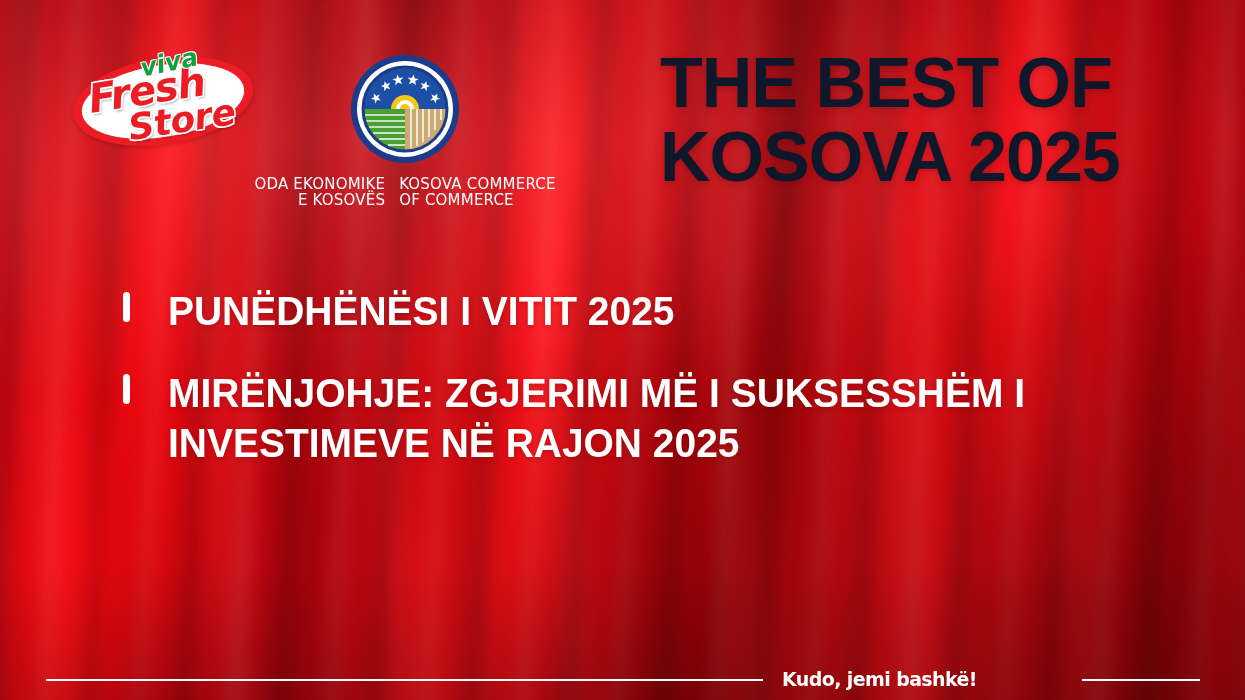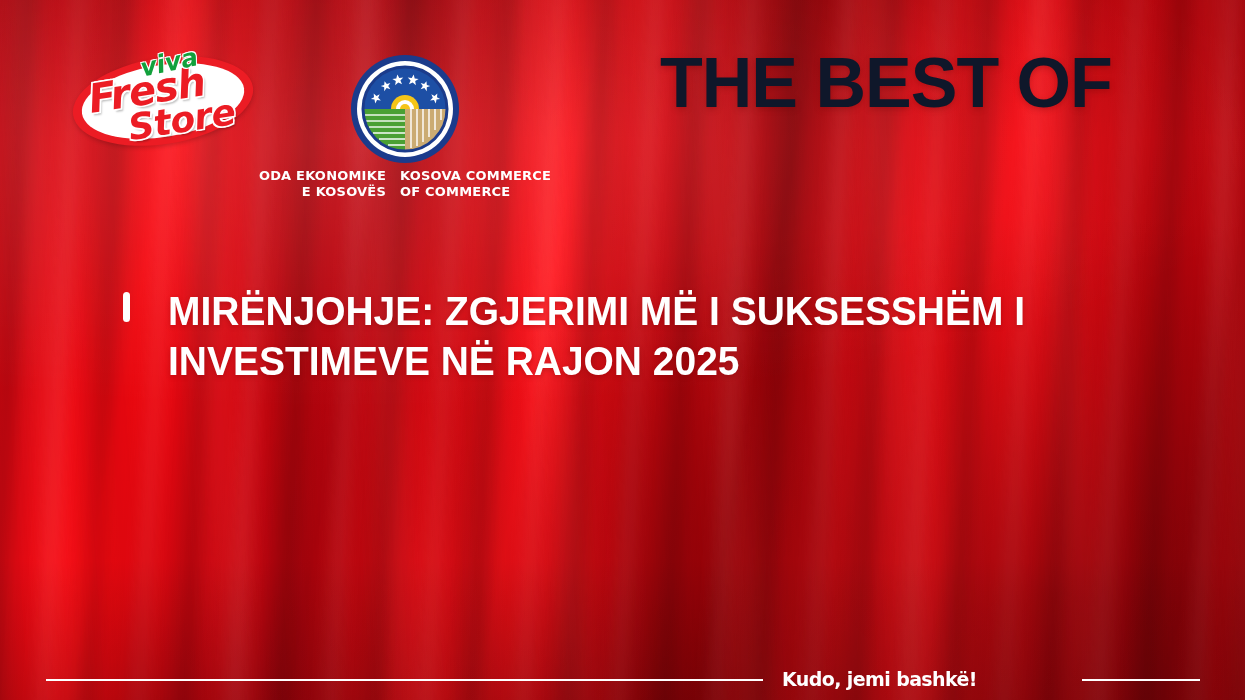--- a/index.html
+++ b/index.html
@@ -171,25 +171,26 @@
     left: 0;
     top: 114px;
     width: 238px;
     display: flex;
     justify-content: center;
     align-items: stretch;
     color: #ffffff;
   }
   .cap-col {
     font-family: "DejaVu Sans", sans-serif;
-    font-weight: bold;
-    font-size: 13px;
+    font-weight: normal;
+    font-size: 15px;
     line-height: 16px;
     letter-spacing: 0.2px;
     white-space: nowrap;
+    margin-top: 8px;
   }
   .cap-left { text-align: right; padding-right: 7px; }
   .cap-right { text-align: left; padding-left: 7px; }
   .cap-divider {
     width: 2px;
     background: #ffffff;
     margin: 1px 0;
   }
 
   
@@ -346,25 +347,30 @@
         <div class="cap-divider"></div>
         <div class="cap-col cap-right">
           <div>KOSOVA COMMERCE</div>
           <div>OF COMMERCE</div>
         </div>
       </div>
     </div>
 
     <div class="title">
       <span class="title-line">THE BEST OF</span>
+      <span class="title-line">KOSOVA 2025</span>
     </div>
 
   </div>
 
   <div class="awards">
+    <div class="award-item">
+      <span class="award-bullet"></span>
+      <span class="award-text">PUNËDHËNËSI I VITIT 2025</span>
+    </div>
     <div class="award-item">
       <span class="award-bullet"></span>
       <span class="award-text">MIRËNJOHJE: ZGJERIMI MË I SUKSESSHËM I INVESTIMEVE NË RAJON 2025</span>
     </div>
   </div>
 
   <div class="footer">
     <div class="rule rule-left"></div>
     <div class="tagline">Kudo, jemi bashkë!</div>
     <div class="rule rule-right"></div>

